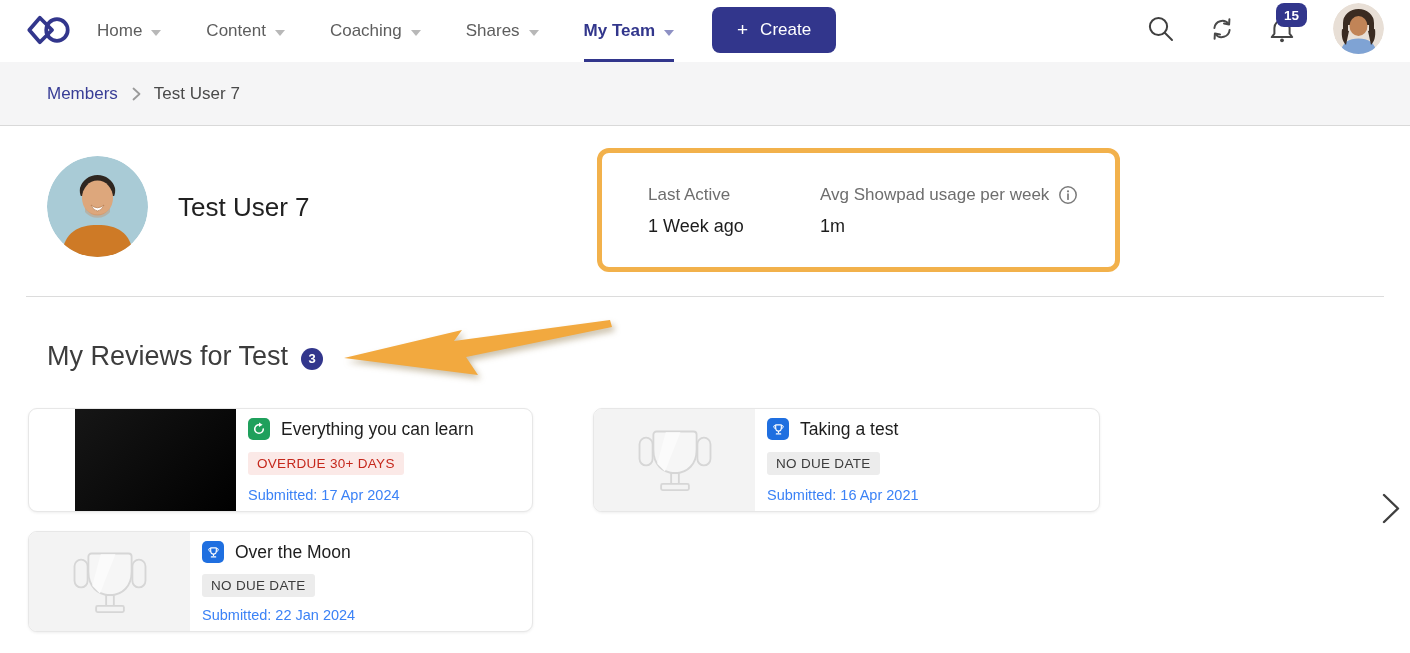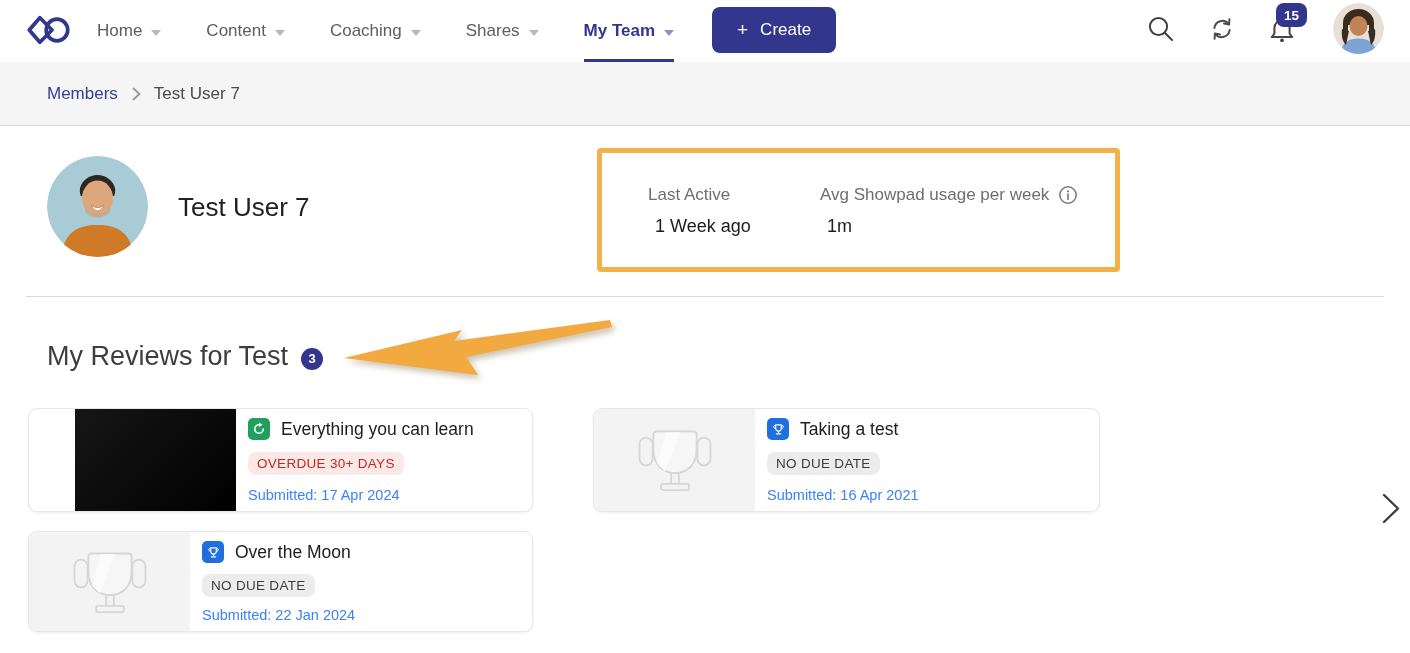--- a/index.html
+++ b/index.html
@@ -22,24 +22,24 @@
   .avatar-sm { position:absolute; left:1333px; top:3px; width:51px; height:51px; border-radius:50%; overflow:hidden; cursor:pointer; }
 
   
   .crumb-bar { position:absolute; left:0; top:62px; width:1410px; height:64px; background:#f5f5f6; border-bottom:1px solid #d9d9d9; display:flex; align-items:center; padding-left:47px; gap:8px; }
   .crumb-link { color:#383d96; font-size:17px; cursor:pointer; }
   .crumb-cur { color:#4a4a4a; font-size:17px; }
 
   
   .avatar-lg { position:absolute; left:47px; top:156px; width:101px; height:101px; border-radius:50%; overflow:hidden; }
   .profile-name { position:absolute; left:178px; top:192px; font-size:26px; color:#212121; font-weight:400; }
-  .stats-box { position:absolute; left:597px; top:148px; width:523px; height:124px; background:#fff; border:5px solid #F2B14B; border-radius:4px; display:flex; padding:32px 0 0 46px; }
+  .stats-box { position:absolute; left:597px; top:148px; width:523px; height:124px; background:#fff; border:5px solid #F2B14B; border-radius:12px; display:flex; padding:32px 0 0 46px; }
   .stat-col1 { width:172px; }
   .stat-label { font-size:17px; color:#6e6e6e; display:flex; align-items:center; gap:9px; }
-  .stat-value { font-size:18px; color:#1c1c1c; margin-top:11px;margin-left:7px; }
+  .stat-value { font-size:18px; color:#1c1c1c; margin-top:11px; }
 
   .divider { position:absolute; left:26px; top:296px; width:1358px; height:1px; background:#dcdcdc; }
 
   
   .reviews-head { position:absolute; left:47px; top:341px; display:flex; align-items:center; gap:13px; }
   .reviews-title { font-size:27px; color:#3d3d3d; font-weight:400; }
   .count-badge { width:22px; height:22px; border-radius:50%; background:#32368C; color:#fff; font-size:13px; font-weight:600; display:flex; align-items:center; justify-content:center; margin-top:4px; }
   .annot-arrow { position:absolute; left:336px; top:311px; filter:drop-shadow(3px 4px 3px rgba(110,80,20,.35)); }
 
   
@@ -50,21 +50,21 @@
   .thumb { width:161px; flex:none; display:flex; align-items:center; justify-content:center; }
   .thumb--black { background:linear-gradient(135deg,#161616,#000); }
   .thumb--trophy { background:#f3f3f3; }
   .card-body { flex:1; padding:9px 16px 8px 12px; display:flex; flex-direction:column; justify-content:space-between; }
   .title-row { display:flex; align-items:center; gap:11px; }
   .type-icon { width:22px; height:22px; border-radius:5px; flex:none; display:flex; align-items:center; justify-content:center; }
   .type-icon--retake { background:#1fa05c; }
   .type-icon--test { background:#1f6fe0; }
   .card-title { font-size:17.5px; color:#1d1d1d; font-weight:500; }
   .badge-row { display:flex; }
-  .pill { font-size:13.5px; font-weight:500; letter-spacing:.3px; padding:4px 9px; border-radius:8px; }
+  .pill { font-size:13.5px; font-weight:500; letter-spacing:.3px; padding:4px 9px; border-radius:3px; }
   .pill--overdue { color:#c5281c; background:#fbe9e7; }
   .pill--neutral { color:#3c3c3c; background:#ececec; }
   .submitted { font-size:14.5px; color:#3b82f6; }
 
   .carousel-next { position:absolute; left:1370px; top:488px; width:40px; height:40px; background:none; border:none; cursor:pointer; padding:0; }
 </style>
 </head>
 <body>
 
 <div class="canvas">

